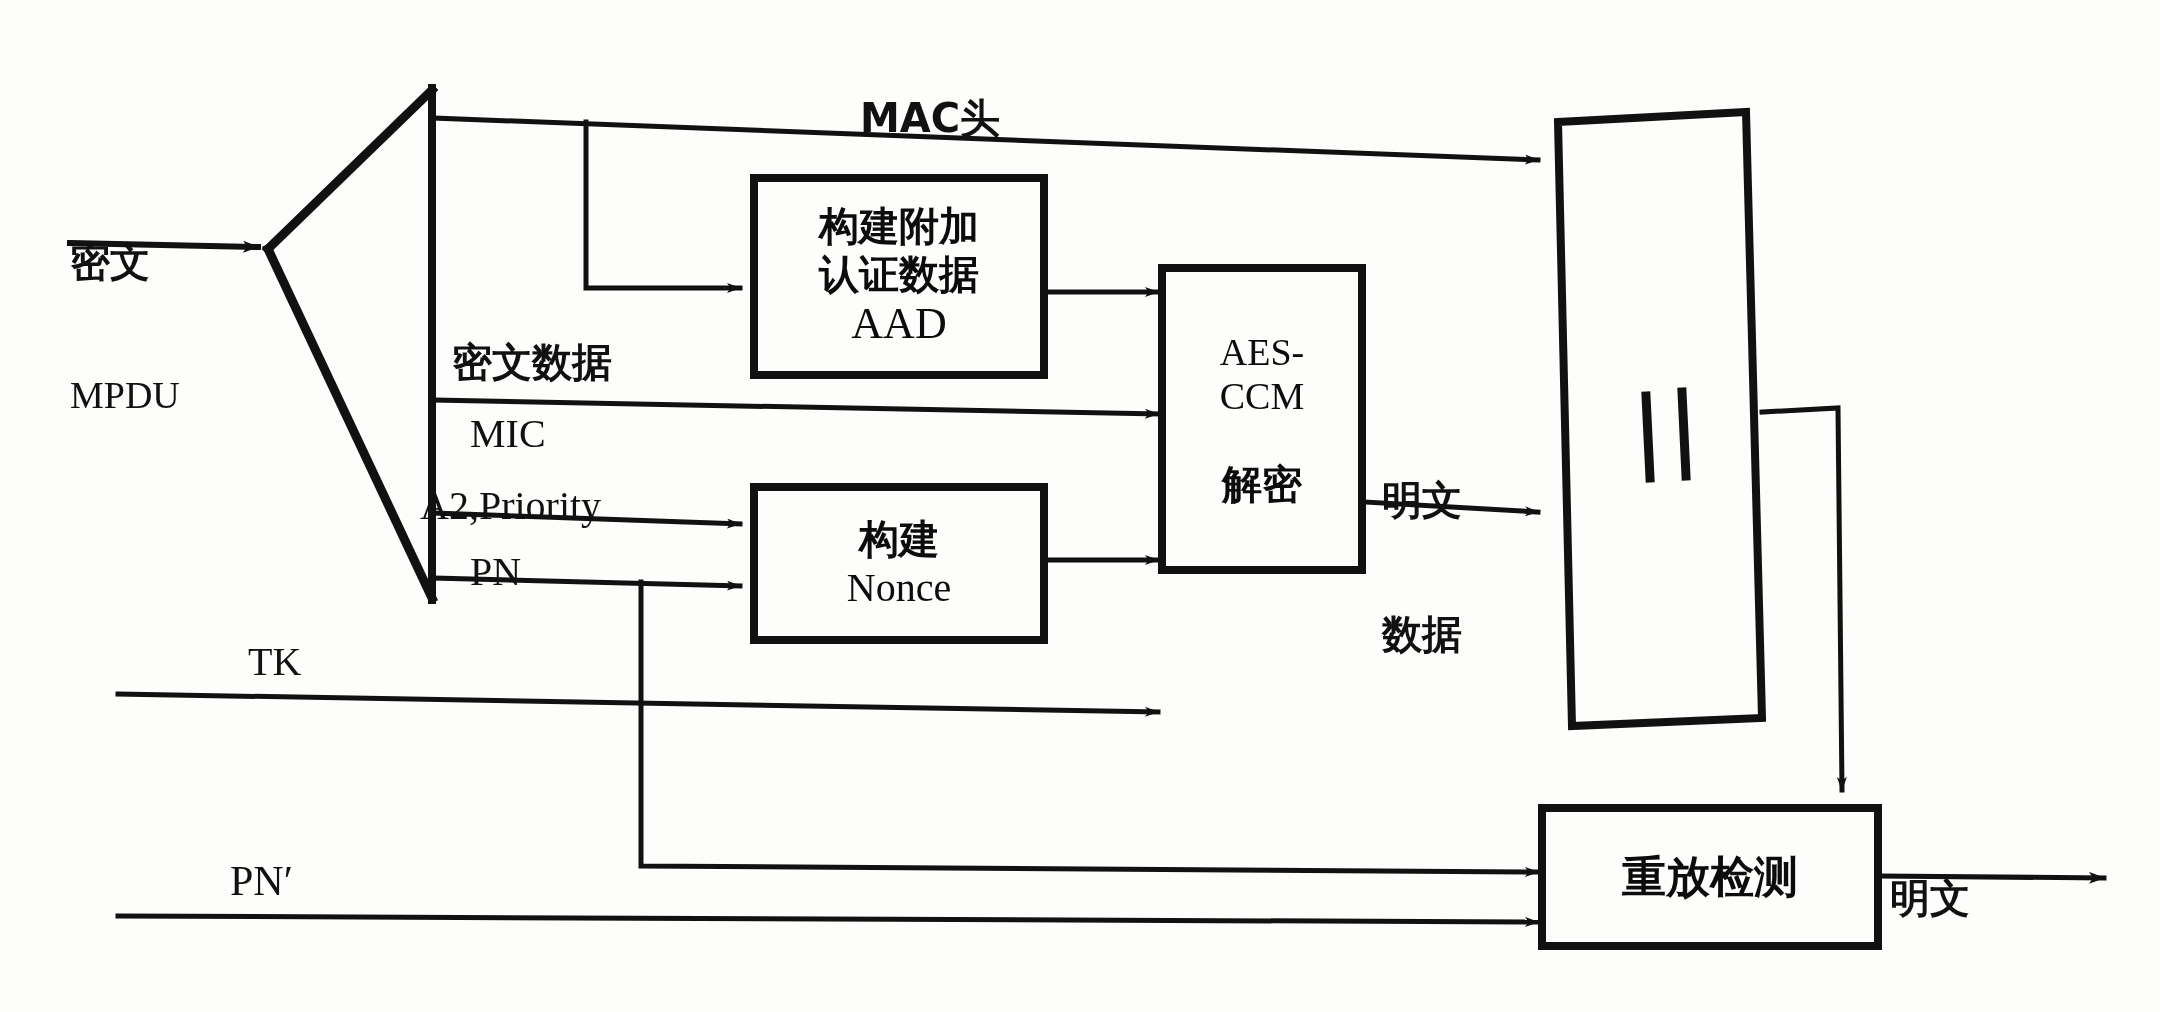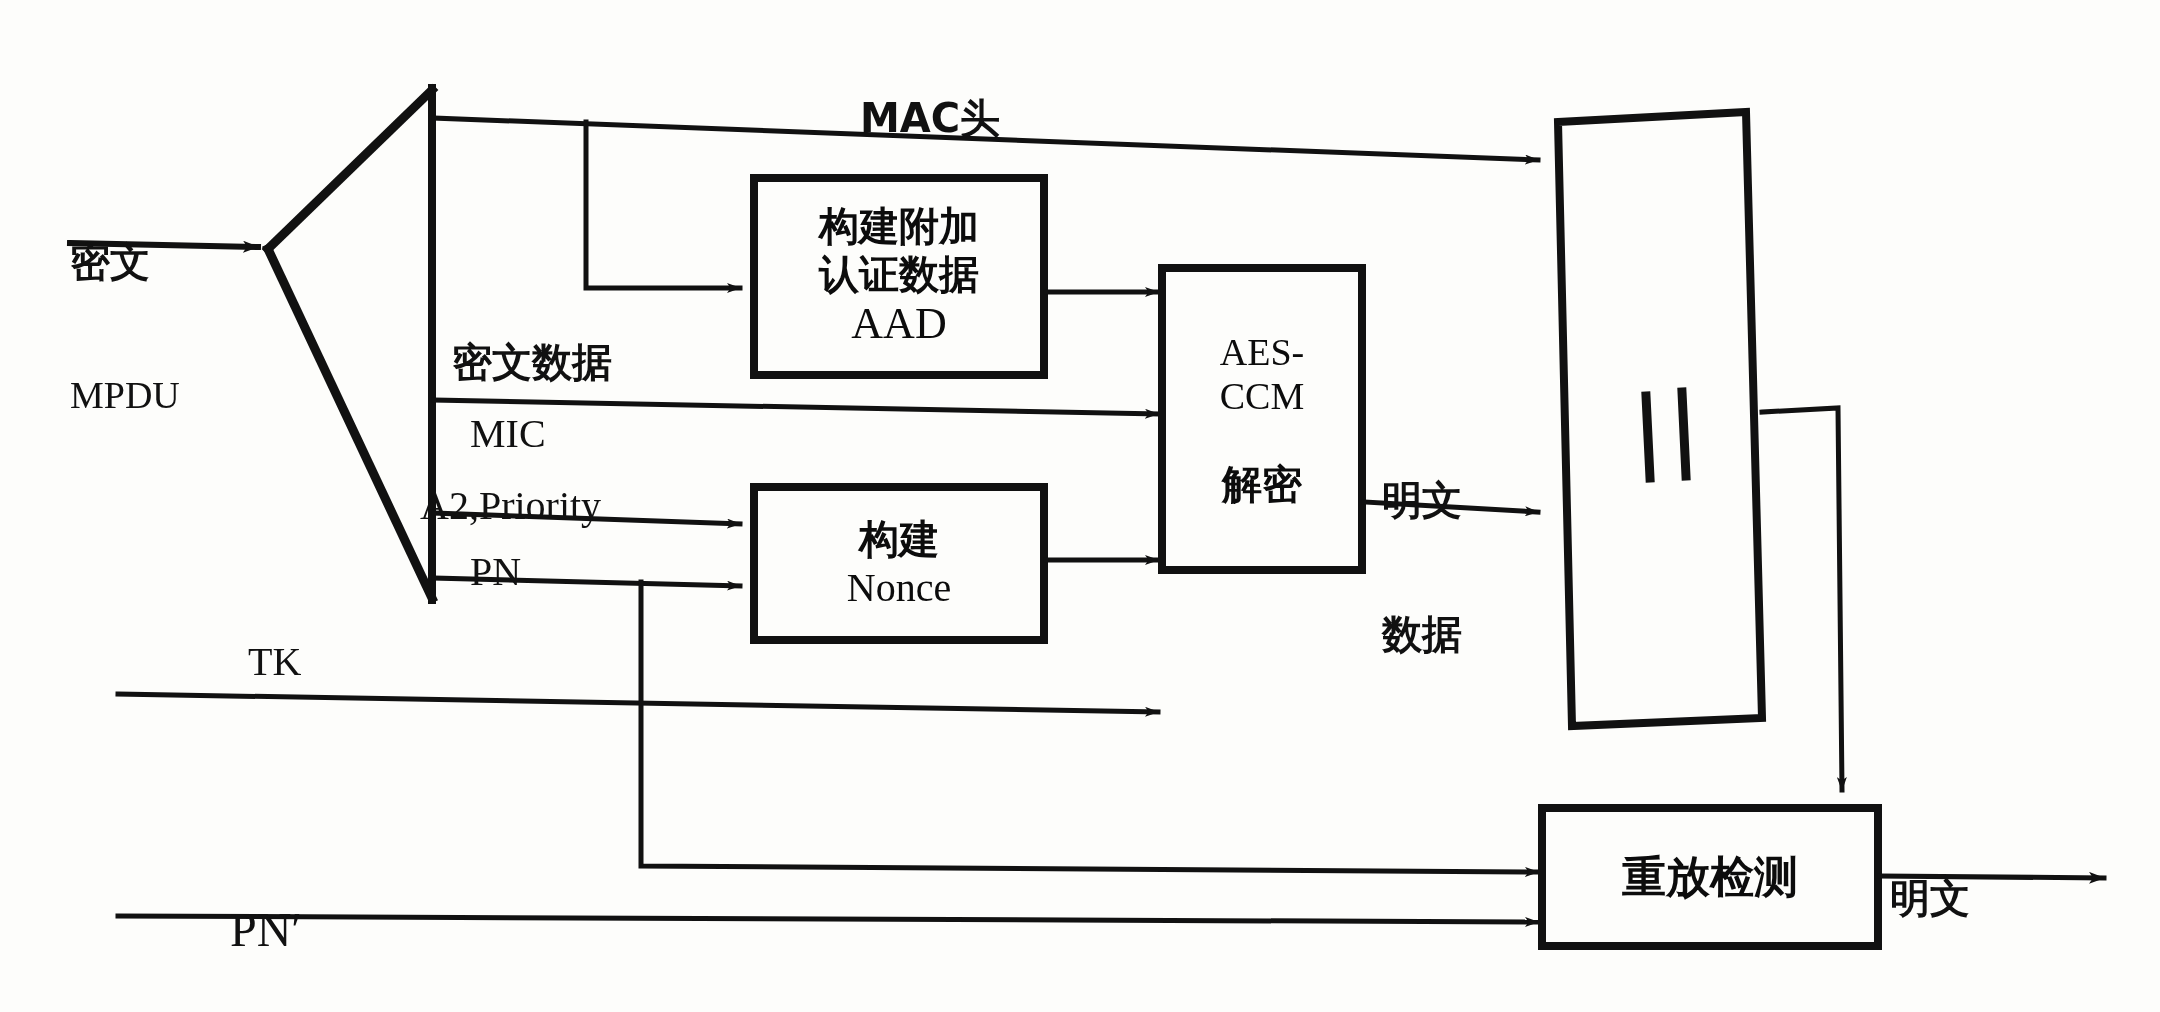--- a/index.html
+++ b/index.html
@@ -142,21 +142,21 @@
 
   <div class="lbl cjk" style="left:1382px; top:388px; width:160px; font-size:40px;">
     <div class="ln">明文</div>
     <div class="ln">数据</div>
   </div>
 
   <div class="lbl" style="left:1600px; top:392px; width:140px; font-size:0px; color:transparent;">||</div>
 
   <div class="lbl" style="left:248px; top:640px; width:180px; font-size:40px;">TK</div>
 
-  <div class="lbl" style="left:230px; top:858px; width:200px; font-size:48px;margin-top:45px;">PN′</div>
+  <div class="lbl" style="left:230px; top:858px; width:200px; font-size:42px;">PN′</div>
 
   <div class="boxlabel cjk" style="left:1542px; top:808px; width:336px; height:138px; font-size:44px;">
     <div class="ln">重放检测</div>
   </div>
 
   <div class="lbl" style="left:1890px; top:786px; width:220px; font-size:40px;">
     <div class="ln cjk">明文</div>
     <div class="ln" style="font-size:38px;">MPDU</div>
   </div>
 

